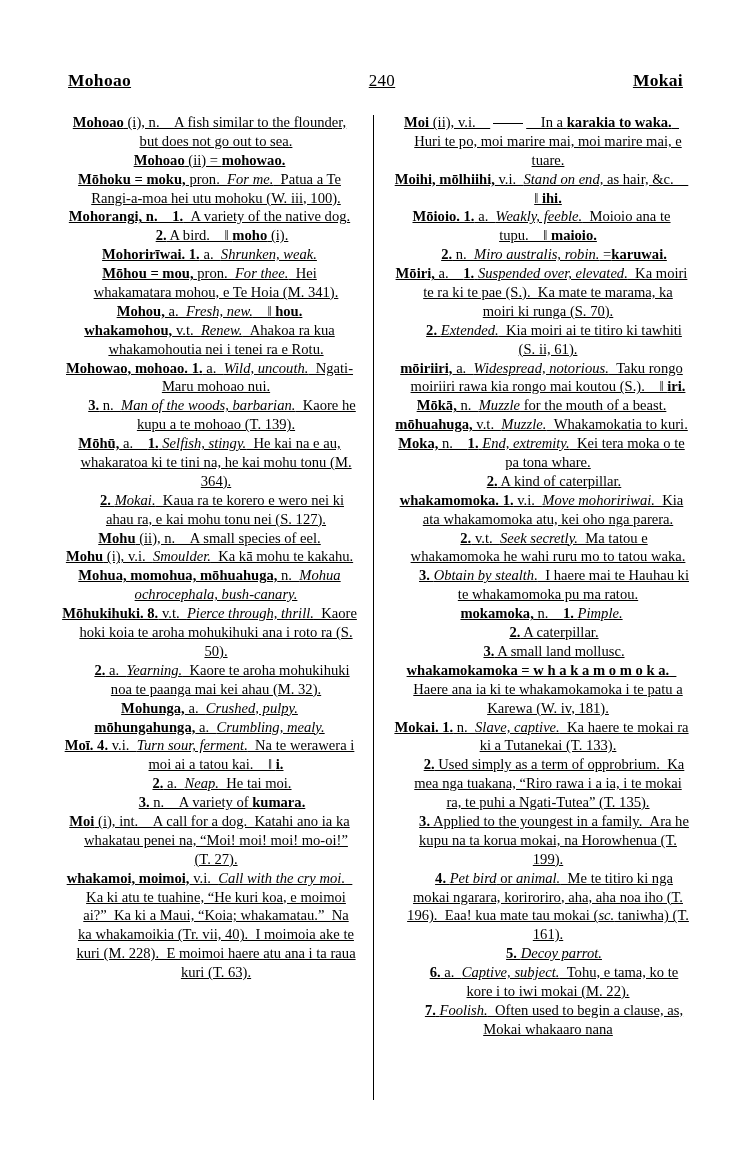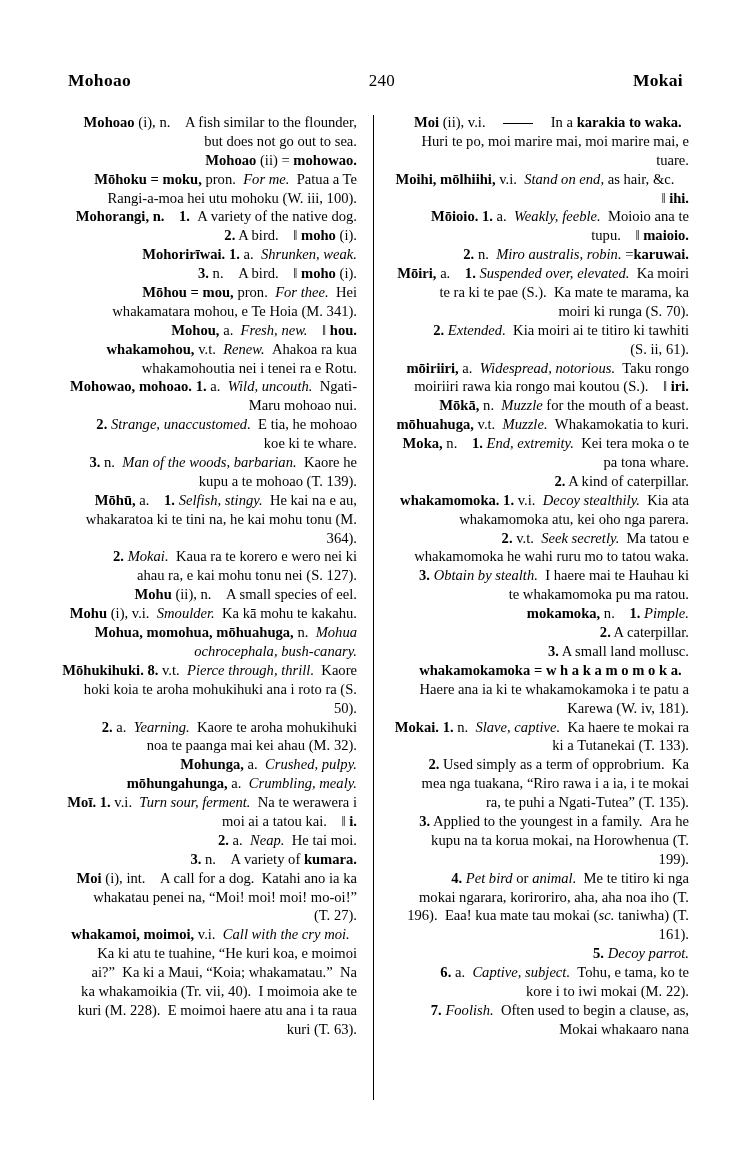--- a/index.html
+++ b/index.html
@@ -14,20 +14,21 @@
     color: #000000;
     position: relative;
     overflow: hidden;
   }
   .page {
     position: relative;
     width: 751px;
     height: 1170px;
     box-sizing: border-box;
     padding: 70px 62px 40px 62px;
+    text-decoration: underline;
   }
   .header {
     display: flex;
     align-items: baseline;
     justify-content: space-between;
     font-size: 17.5px;
     letter-spacing: 0.3px;
     margin: 0 6px 22px 6px;
   }
   .header .hdr-left { font-weight: bold; }
@@ -36,21 +37,21 @@
 
   .columns {
     display: flex;
     position: relative;
     height: 1000px;
   }
   .col {
     width: 295px;
     font-size: 14.6px;
     line-height: 1.295;
-    text-align: right;
+    text-align: center;
   }
   .col.left { padding-right: 16px; }
   .col.right { padding-left: 20px; }
   .divider {
     width: 1px;
     background: #000;
     margin: 2px 0 0 0;
     align-self: stretch;
     height: 985px;
   }
@@ -88,56 +89,54 @@
   </div>
 
   <div class="columns">
     <div class="col left" id="leftcol">
         <p class="entry hang"><b>Mohoao</b> (i), n. A fish similar to the flounder, but does not go out to sea.</p>
         <p class="entry hang"><b>Mohoao</b> (ii) = <b>mohowao.</b></p>
         <p class="entry hang"><b>Mōhoku = moku,</b> pron. <i>For me.</i> Patua a Te Rangi-a-moa hei utu mohoku (W. iii, 100).</p>
         <p class="entry hang"><b>Mohorangi, n. 1.</b> A variety of the native dog.</p>
         <p class="entry sub"><b>2.</b> A bird. ‖ <b>moho</b> (i).</p>
         <p class="entry hang"><b>Mohorirīwai. 1.</b> a. <i>Shrunken, weak.</i></p>
-        <p class="entry sub"><b>3.</b> n. A bird. ‖ <b>moho</b> (i).</p>
         <p class="entry hang"><b>Mōhou = mou,</b> pron. <i>For thee.</i> Hei whakamatara mohou, e Te Hoia (M. 341).</p>
         <p class="entry hang"><b>Mohou,</b> a. <i>Fresh, new.</i> ‖ <b>hou.</b></p>
         <p class="entry hang"><b>whakamohou,</b> v.t. <i>Renew.</i> Ahakoa ra kua whakamohoutia nei i tenei ra e Rotu.</p>
         <p class="entry hang"><b>Mohowao, mohoao. 1.</b> a. <i>Wild, uncouth.</i> Ngati-Maru mohoao nui.</p>
-        <p class="entry sub"><b>2.</b> <i>Strange, unaccustomed.</i> E tia, he mohoao koe ki te whare.</p>
         <p class="entry sub"><b>3.</b> n. <i>Man of the woods, barbarian.</i> Kaore he kupu a te mohoao (T. 139).</p>
         <p class="entry hang"><b>Mōhū,</b> a. <b>1.</b> <i>Selfish, stingy.</i> He kai na e au, whakaratoa ki te tini na, he kai mohu tonu (M. 364).</p>
         <p class="entry sub"><b>2.</b> <i>Mokai.</i> Kaua ra te korero e wero nei ki ahau ra, e kai mohu tonu nei (S. 127).</p>
         <p class="entry hang"><b>Mohu</b> (ii), n. A small species of eel.</p>
         <p class="entry hang"><b>Mohu</b> (i), v.i. <i>Smoulder.</i> Ka kā mohu te kakahu.</p>
         <p class="entry hang"><b>Mohua, momohua, mōhuahuga,</b> n. <i>Mohua ochrocephala, bush-canary.</i></p>
         <p class="entry hang"><b>Mōhukihuki. 8.</b> v.t. <i>Pierce through, thrill.</i> Kaore hoki koia te aroha mohukihuki ana i roto ra (S. 50).</p>
         <p class="entry sub"><b>2.</b> a. <i>Yearning.</i> Kaore te aroha mohukihuki noa te paanga mai kei ahau (M. 32).</p>
         <p class="entry hang"><b>Mohunga,</b> a. <i>Crushed, pulpy.</i></p>
         <p class="entry hang"><b>mōhungahunga,</b> a. <i>Crumbling, mealy.</i></p>
-        <p class="entry hang"><b>Moī. 1.</b> v.i. <i>Turn sour, ferment.</i> Na te werawera i moi ai a tatou kai. ‖ <b>i.</b></p>
+        <p class="entry hang"><b>Moī. 4.</b> v.i. <i>Turn sour, ferment.</i> Na te werawera i moi ai a tatou kai. ‖ <b>i.</b></p>
         <p class="entry sub"><b>2.</b> a. <i>Neap.</i> He tai moi.</p>
         <p class="entry sub"><b>3.</b> n. A variety of <b>kumara.</b></p>
         <p class="entry hang"><b>Moi</b> (i), int. A call for a dog. Katahi ano ia ka whakatau penei na, “Moi! moi! moi! mo-oi!” (T. 27).</p>
         <p class="entry hang"><b>whakamoi, moimoi,</b> v.i. <i>Call with the cry moi.</i> Ka ki atu te tuahine, “He kuri koa, e moimoi ai?” Ka ki a Maui, “Koia; whakamatau.” Na ka whakamoikia (Tr. vii, 40). I moimoia ake te kuri (M. 228). E moimoi haere atu ana i ta raua kuri (T. 63).</p>
       </div>
     <div class="divider"></div>
     <div class="col right" id="rightcol">
         <p class="entry hang"><b>Moi</b> (ii), v.i. <span class="rule"></span> In a <b>karakia to waka.</b> Huri te po, moi marire mai, moi marire mai, e tuare.</p>
         <p class="entry hang"><b>Moihi, mōlhiihi,</b> v.i. <i>Stand on end,</i> as hair, &amp;c. ‖ <b>ihi.</b></p>
         <p class="entry hang"><b>Mōioio. 1.</b> a. <i>Weakly, feeble.</i> Moioio ana te tupu. ‖ <b>maioio.</b></p>
         <p class="entry sub"><b>2.</b> n. <i>Miro australis, robin.</i> =<b>karuwai.</b></p>
         <p class="entry hang"><b>Mōiri,</b> a. <b>1.</b> <i>Suspended over, elevated.</i> Ka moiri te ra ki te pae (S.). Ka mate te marama, ka moiri ki runga (S. 70).</p>
         <p class="entry sub"><b>2.</b> <i>Extended.</i> Kia moiri ai te titiro ki tawhiti (S. ii, 61).</p>
         <p class="entry hang"><b>mōiriiri,</b> a. <i>Widespread, notorious.</i> Taku rongo moiriiri rawa kia rongo mai koutou (S.). ‖ <b>iri.</b></p>
         <p class="entry hang"><b>Mōkā,</b> n. <i>Muzzle</i> for the mouth of a beast.</p>
         <p class="entry hang"><b>mōhuahuga,</b> v.t. <i>Muzzle.</i> Whakamokatia to kuri.</p>
         <p class="entry hang"><b>Moka,</b> n. <b>1.</b> <i>End, extremity.</i> Kei tera moka o te pa tona whare.</p>
         <p class="entry sub"><b>2.</b> A kind of caterpillar.</p>
-        <p class="entry hang"><b>whakamomoka. 1.</b> v.i. <i>Decoy stealthily.</i> Kia ata whakamomoka atu, kei oho nga parera.</p>
+        <p class="entry hang"><b>whakamomoka. 1.</b> v.i. <i>Move mohoririwai.</i> Kia ata whakamomoka atu, kei oho nga parera.</p>
         <p class="entry sub"><b>2.</b> v.t. <i>Seek secretly.</i> Ma tatou e whakamomoka he wahi ruru mo to tatou waka.</p>
         <p class="entry sub"><b>3.</b> <i>Obtain by stealth.</i> I haere mai te Hauhau ki te whakamomoka pu ma ratou.</p>
         <p class="entry hang"><b>mokamoka,</b> n. <b>1.</b> <i>Pimple.</i></p>
         <p class="entry sub"><b>2.</b> A caterpillar.</p>
         <p class="entry sub"><b>3.</b> A small land mollusc.</p>
         <p class="entry hang"><b>whakamokamoka = w h a k a m o m o k a.</b> Haere ana ia ki te whakamokamoka i te patu a Karewa (W. iv, 181).</p>
         <p class="entry hang"><b>Mokai. 1.</b> n. <i>Slave, captive.</i> Ka haere te mokai ra ki a Tutanekai (T. 133).</p>
         <p class="entry sub"><b>2.</b> Used simply as a term of opprobrium. Ka mea nga tuakana, “Riro rawa i a ia, i te mokai ra, te puhi a Ngati-Tutea” (T. 135).</p>
         <p class="entry sub"><b>3.</b> Applied to the youngest in a family. Ara he kupu na ta korua mokai, na Horowhenua (T. 199).</p>
         <p class="entry sub"><b>4.</b> <i>Pet bird</i> or <i>animal.</i> Me te titiro ki nga mokai ngarara, koriroriro, aha, aha noa iho (T. 196). Eaa! kua mate tau mokai (<i>sc.</i> taniwha) (T. 161).</p>

